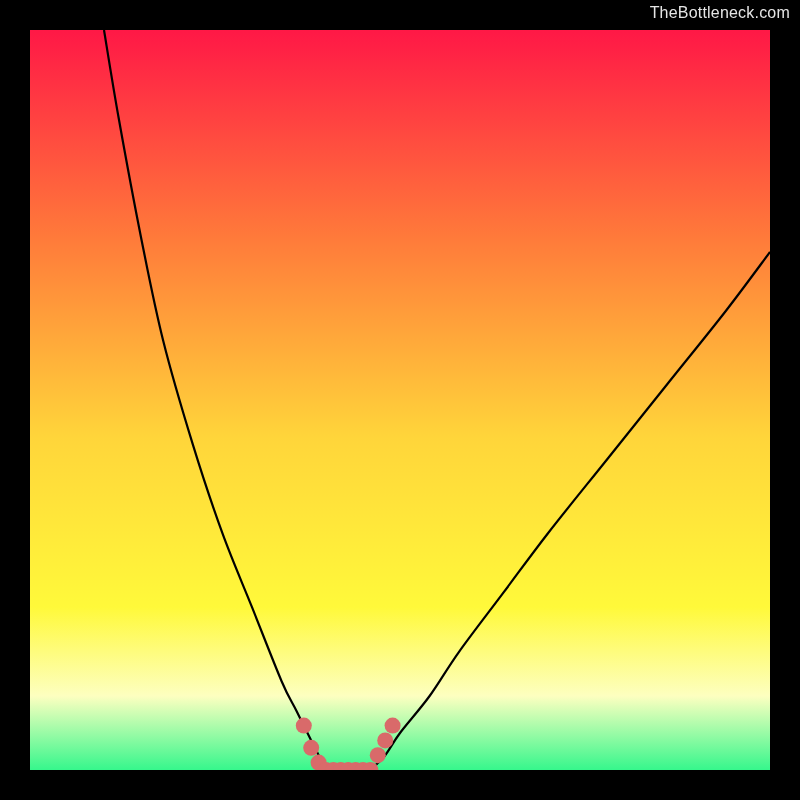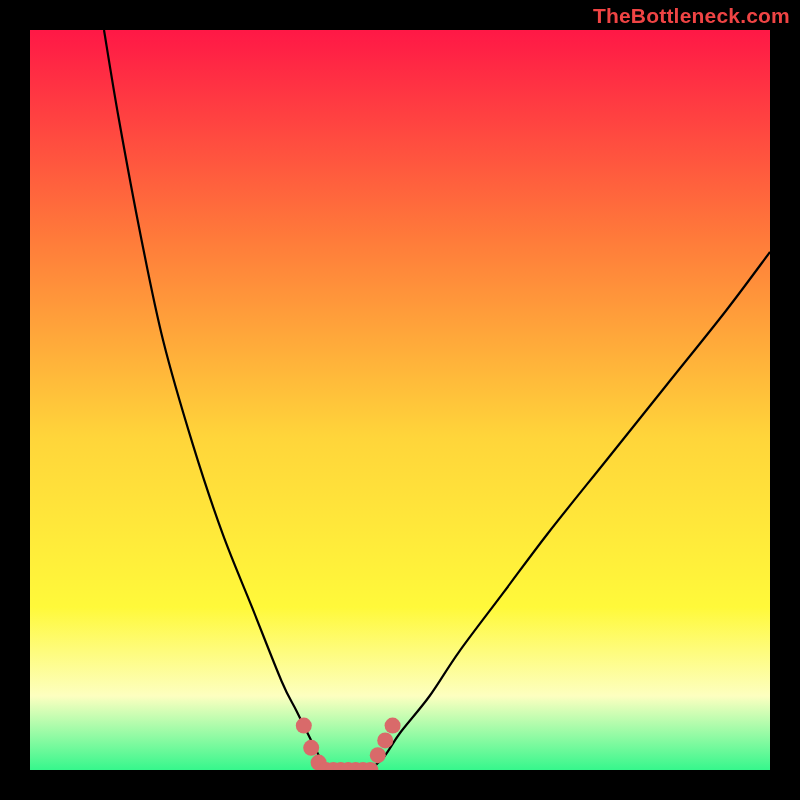--- a/index.html
+++ b/index.html
@@ -26,23 +26,23 @@
     overflow: hidden;
   }
   .gradient-bg {
     position: absolute;
     inset: 0;
   }
   .watermark {
     position: absolute;
     top: 4px;
     right: 10px;
-    color: #ef4444;
-    font-size: 21px;
-    font-weight: 700;
+    color: #e5e5e5;
+    font-size: 16px;
+    font-weight: 400;
     letter-spacing: 0.2px;
     z-index: 20;
   }
   svg.curves {
     position: absolute;
     inset: 0;
     z-index: 10;
   }
 </style>
 </head>

